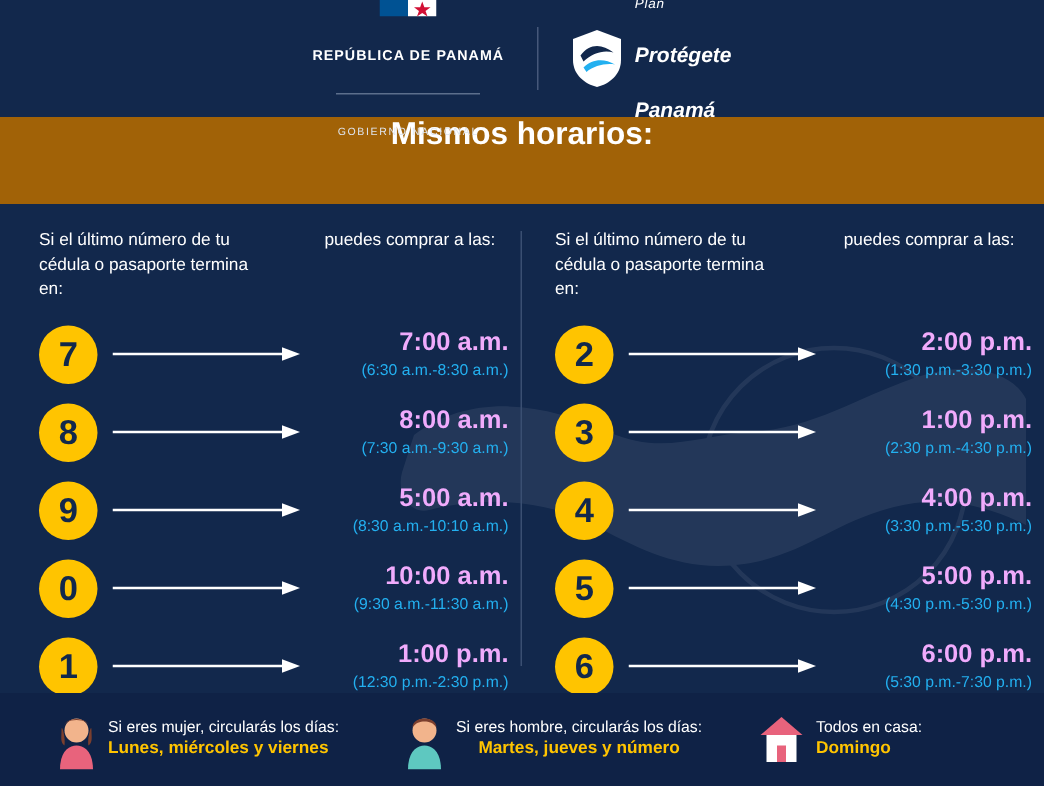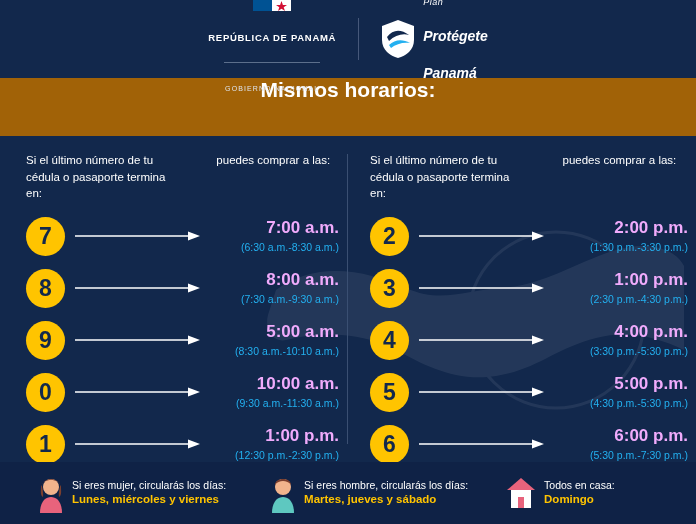--- a/index.html
+++ b/index.html
@@ -210,21 +210,21 @@
     background: #0f2246;
     display: flex;
     align-items: center;
   }
   .foot-item {
     display: flex;
     align-items: center;
     gap: 8px;
   }
   .foot-item.women { margin-left: 38px; }
-  .foot-item.men { margin-left: 44px; }
+  .foot-item.men { margin-left: 44px; text-align: center; }
   .foot-item.home { margin-left: 38px; }
   .foot-text {
     line-height: 1.35;
   }
   .foot-top {
     color: #ffffff;
     font-size: 10.5px;
   }
   .foot-bottom {
     color: #ffc400;
@@ -440,21 +440,21 @@
   </div>
 
   <div class="foot-item men">
     <svg class="avatar" viewBox="0 0 26 40">
       <path d="M2 40 C2 28 8 24 13 24 C18 24 24 28 24 40 Z" fill="#5ec8c0"></path>
       <circle cx="13" cy="14" r="8" fill="#f2b48c"></circle>
       <path d="M5 12 C5 4 21 4 21 12 C19 9 16 8 13 8 C10 8 7 9 5 12 Z" fill="#7b3f2e"></path>
     </svg>
     <div class="foot-text">
       <div class="foot-top">Si eres hombre, circularás los días:</div>
-      <div class="foot-bottom">Martes, jueves y sábado</div>
+      <div class="foot-bottom">Martes, jueves y número</div>
     </div>
   </div>
 
   <div class="foot-item home">
     <svg class="house" viewBox="0 0 30 34">
       <polygon points="15,2 29,14 1,14" fill="#e8637c"></polygon>
       <rect x="5" y="14" width="20" height="18" fill="#ffffff"></rect>
       <rect x="12" y="21" width="6" height="11" fill="#e8637c"></rect>
     </svg>
     <div class="foot-text">

